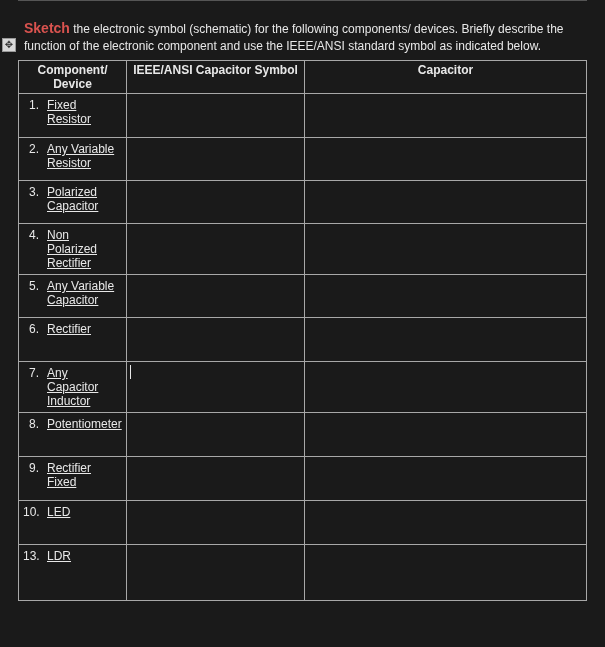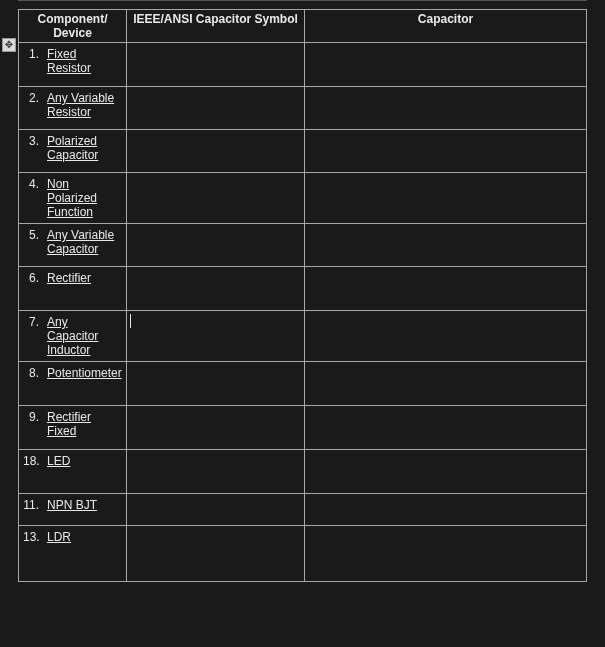--- a/index.html
+++ b/index.html
@@ -106,20 +106,23 @@
 <body>
 
 <div class="top-border"></div>
 
 <div class="anchor-icon">
   <span>✥</span>
 </div>
 
 <div class="content">
 
+  <p class="instructions">
+    <span class="sketch-word">Sketch</span><span> the electronic symbol (schematic) for the following components/ devices. Briefly describe the function of the electronic component and use the IEEE/ANSI standard symbol as indicated below.</span>
+  </p>
 
   <table>
     <colgroup>
       <col class="col-component">
       <col class="col-symbol">
       <col class="col-function">
     </colgroup>
     <thead>
       <tr>
         <th>Component/ Device</th>
@@ -155,21 +158,21 @@
               <span class="name">Polarized Capacitor</span>
             </div>
           </td>
           <td></td>
           <td></td>
         </tr>
         <tr class="h-med">
           <td class="component-cell">
             <div class="component-row">
               <span class="num num-dot">4</span>
-              <span class="name">Non Polarized Function</span>
+              <span class="name">Non Polarized Rectifier</span>
             </div>
           </td>
           <td></td>
           <td></td>
         </tr>
         <tr class="h-med">
           <td class="component-cell">
             <div class="component-row">
               <span class="num num-dot">5</span>
               <span class="name">Any Variable Capacitor</span>
@@ -214,32 +217,22 @@
               <span class="num num-dot">9</span>
               <span class="name">Rectifier Fixed</span>
             </div>
           </td>
           <td></td>
           <td></td>
         </tr>
         <tr class="h-tall">
           <td class="component-cell">
             <div class="component-row">
-              <span class="num num-dot">18</span>
+              <span class="num num-dot">10</span>
               <span class="name">LED</span>
-            </div>
-          </td>
-          <td></td>
-          <td></td>
-        </tr>
-        <tr class="h-sm">
-          <td class="component-cell">
-            <div class="component-row">
-              <span class="num num-dot">11</span>
-              <span class="name">NPN BJT</span>
             </div>
           </td>
           <td></td>
           <td></td>
         </tr>
         <tr class="h-lg">
           <td class="component-cell">
             <div class="component-row">
               <span class="num num-dot">13</span>
               <span class="name">LDR</span>

